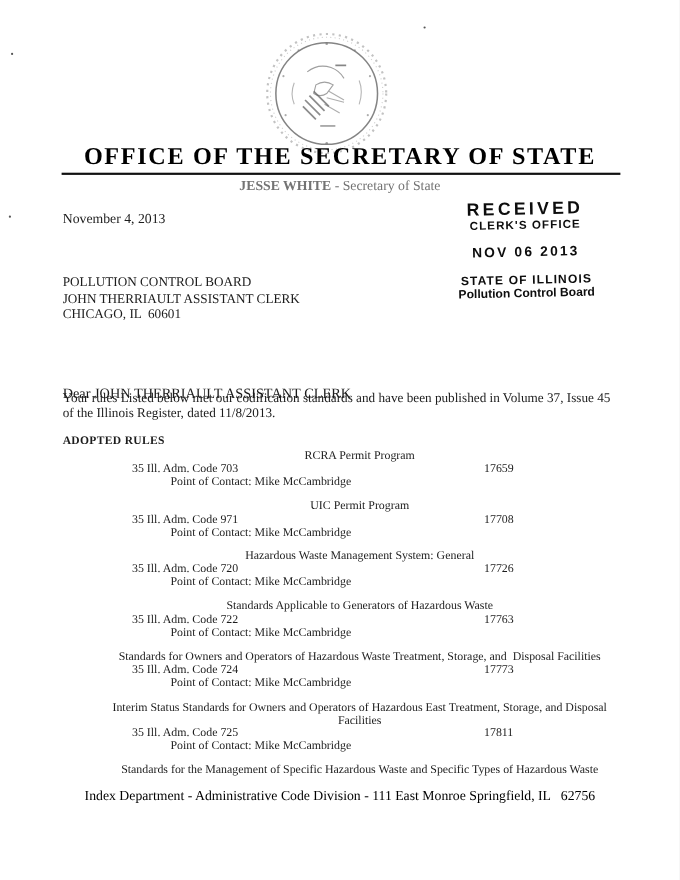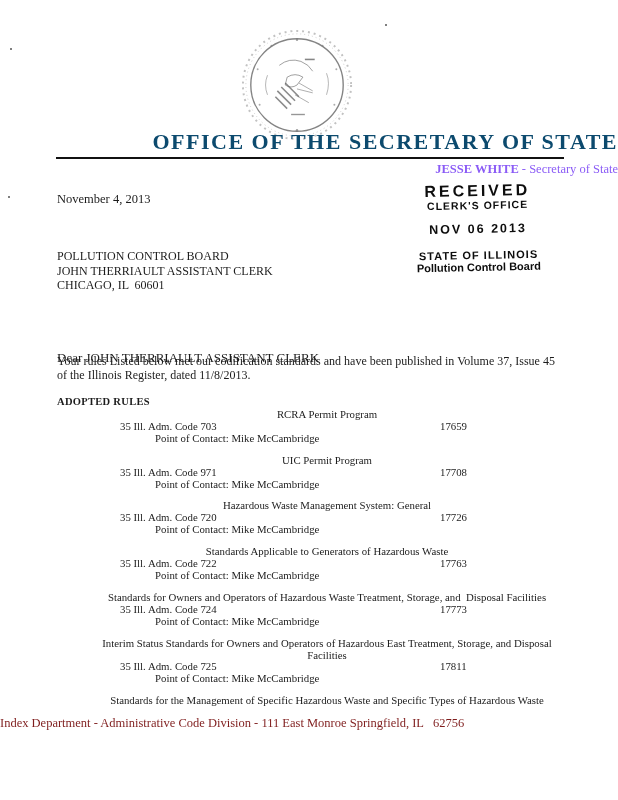--- a/index.html
+++ b/index.html
@@ -11,31 +11,31 @@
     font-family:"Liberation Serif", serif;
     color:#1c1c1c;
     overflow:hidden;
   }
   .t{white-space:pre-wrap;}
   
   .seal{position:absolute;left:238px;top:26px;width:118px;height:118px;opacity:.8;}
   
   .doc-title{
     position:absolute;top:129px;left:0;width:100%;
-    text-align:right;
+    text-align:center;
     font-size:22px;font-weight:600;letter-spacing:1.5px;
-    color:#0c4a6e;
+    color:#000000;
   }
   .header-rule{
     position:absolute;top:157px;left:56px;width:508px;height:2px;
     background:#111;
   }
   .subtitle{
     position:absolute;top:162px;left:0;width:100%;
-    text-align:right;font-size:12.5px;color:#8b5cf6;
+    text-align:center;font-size:12.5px;color:#737373;
   }
   .subtitle .name{font-weight:bold;}
   
   .date-line{position:absolute;top:192px;left:57px;font-size:12.5px;}
   
   .stamp{
     position:absolute;top:182px;right:50px;width:180px;
     text-align:center;
     font-family:"Liberation Sans", sans-serif;
     color:#0d0d0d;
@@ -58,21 +58,21 @@
   
   .rules{position:absolute;top:409px;left:57px;width:512px;font-size:10.8px;line-height:11.9px;}
   .rule{margin-bottom:10px;}
   .rule .title{padding-left:28px;text-align:center;}
   .rule .coderow{padding-left:63px;position:relative;}
   .rule .pagenum{position:absolute;left:383px;top:0;text-align:center;}
   .rule .contact{padding-left:98px;}
   
   .footer{
     position:absolute;top:716px;left:0;width:100%;
-    font-size:12.5px;color:#7f1d1d;
+    text-align:center;font-size:12.5px;color:#000000;
   }
   
   .dot{position:absolute;background:#555;border-radius:50%;}
   .dot.d1{left:10px;top:48px;width:2px;height:2px;}
   .dot.d2{left:385px;top:24px;width:2px;height:2px;}
   .dot.d3{left:8px;top:196px;width:2px;height:2px;}
 </style>
 </head>
 <body>
 

